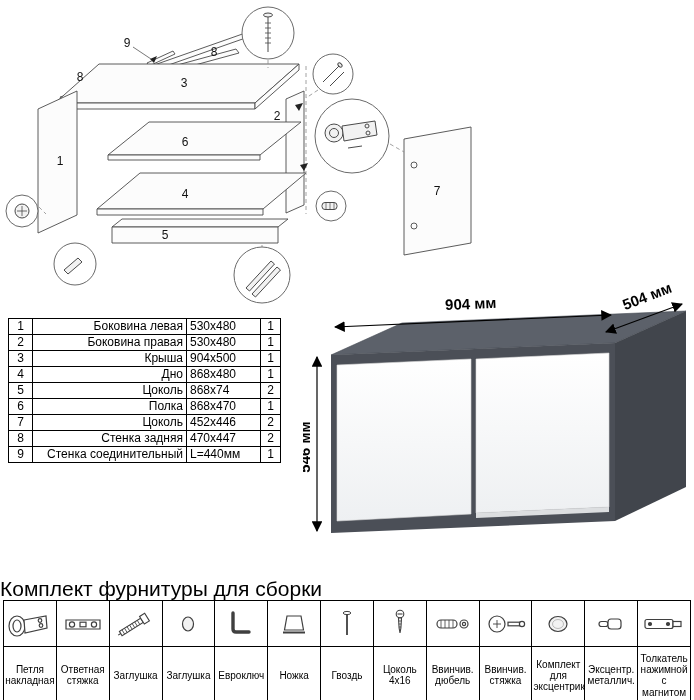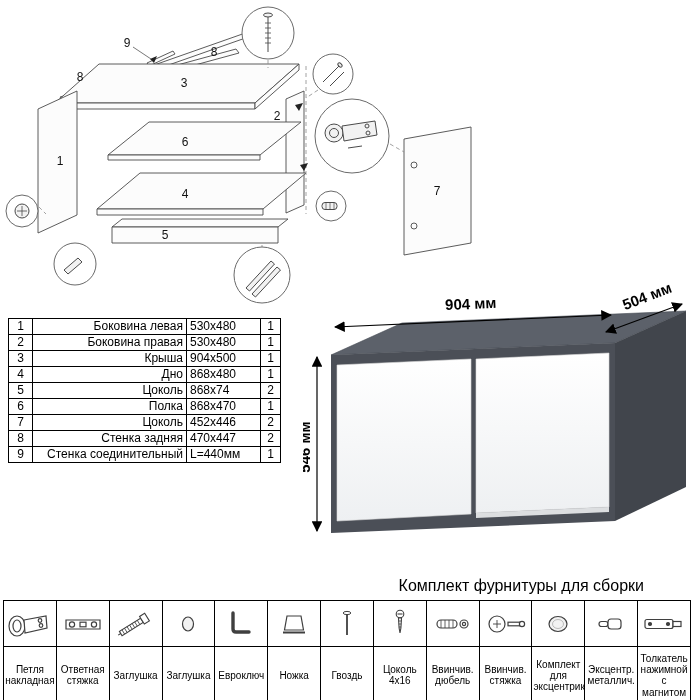--- a/index.html
+++ b/index.html
@@ -7,21 +7,21 @@
   .page{position:relative;width:694px;height:700px;background:#fff;
         font-family:"Liberation Sans",sans-serif;color:#000;overflow:hidden}
   .exploded{position:absolute;left:0;top:2px}
   .parts-table{position:absolute;left:8px;top:318px;border-collapse:collapse}
   .parts-table td{border:1px solid #000;font-size:12px;height:16px;padding:0 3px;line-height:1.1;white-space:nowrap}
   .col-num{width:24px;text-align:center}
   .col-name{width:154px;text-align:right}
   .col-size{width:74px;text-align:left}
   .col-qty{width:20px;text-align:center}
   .cabinet{position:absolute;left:303px;top:275px}
-  .hw-title{position:absolute;top:577px;left:0;width:644px;text-align:right;font-size:16px}
+  .hw-title{position:absolute;top:577px;left:0;width:644px;text-align:left;font-size:21px}
   .hw-table{position:absolute;left:3px;top:600px;border-collapse:collapse;table-layout:fixed;width:688px}
   .hw-table td{border:1px solid #000;text-align:center;vertical-align:middle;overflow:hidden}
   .hw-icon-cell{height:46px}
   .hw-icon-cell svg{width:48px;height:42px;display:block;margin:0 auto}
   .hw-name-cell{height:27px;font-size:10px;line-height:1.12;padding:6px 1px}
   .hw-qty-cell{height:18px;font-size:12px}
   .dlabel{font-size:12px}
   svg text{font-family:"Liberation Sans",sans-serif}
 </style>
 </head>

